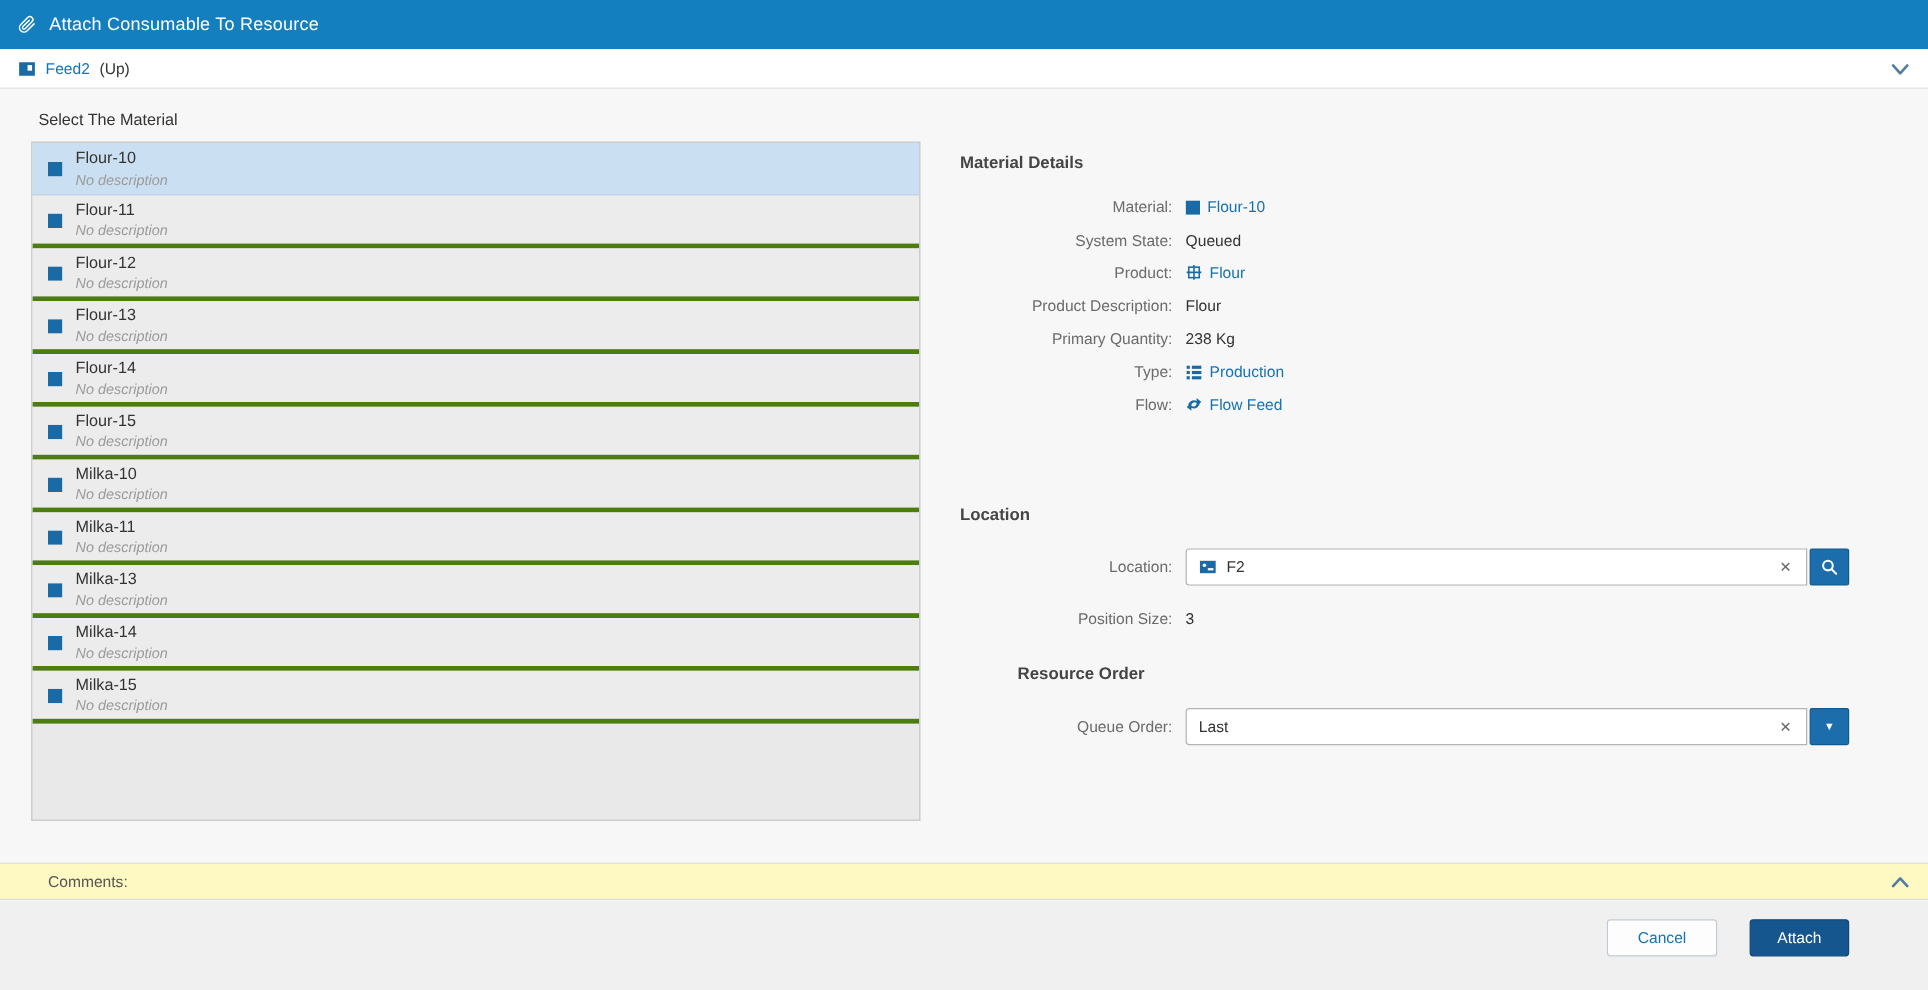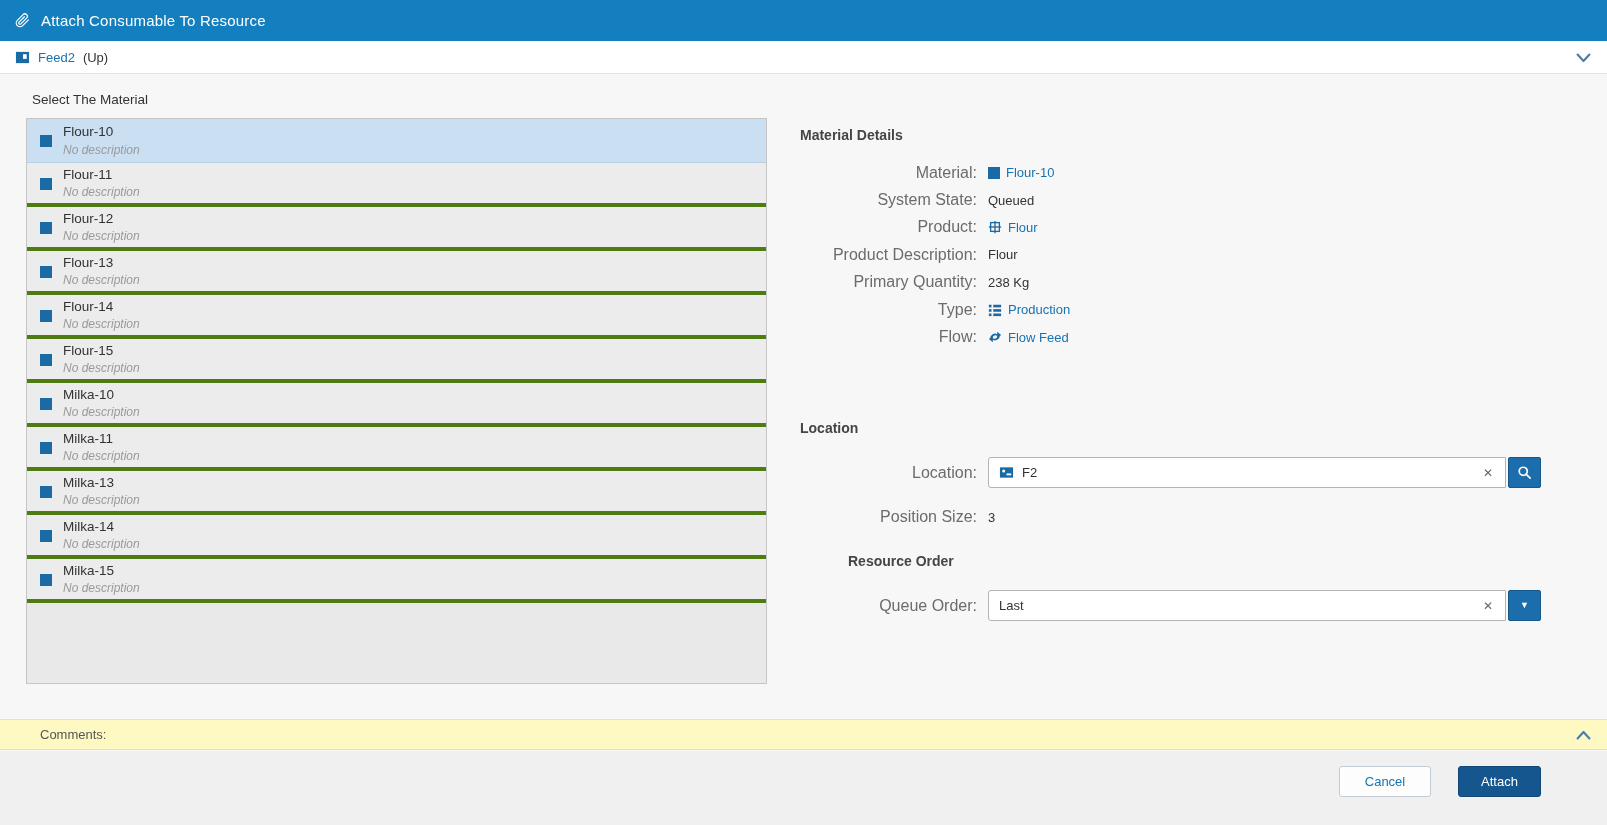--- a/index.html
+++ b/index.html
@@ -51,21 +51,21 @@
   
   .section-title { position:absolute; left:800px; font-size:14px; color:#454545; }
   .details-title { top:127px; }
   .location-title { top:420px; }
   .resorder-title { top:553px;margin-left:48px; }
 
   .details-fields { position:absolute; left:800px; top:159px; width:770px; }
   .detail-row { display:flex; align-items:center; height:27.4px; }
   .col-label {
     flex:none; width:188px; text-align:right; padding-right:11px;
-    color:#6b6b6b; font-size:16px;
+    color:#6b6b6b; font-size:13px;
   }
   .detail-value { display:flex; align-items:center; gap:6px; font-size:13px; color:#333; }
   .detail-value.link { color:#1673b3; cursor:pointer; }
   .d-icon { display:inline-flex; align-items:center; }
 
   .form-row { position:absolute; left:800px; display:flex; align-items:center; }
   .location-row { top:457px; }
   .possize-row  { top:508px; }
   .queue-row    { top:590px; }
   .possize-value { font-size:13px; color:#333; }

